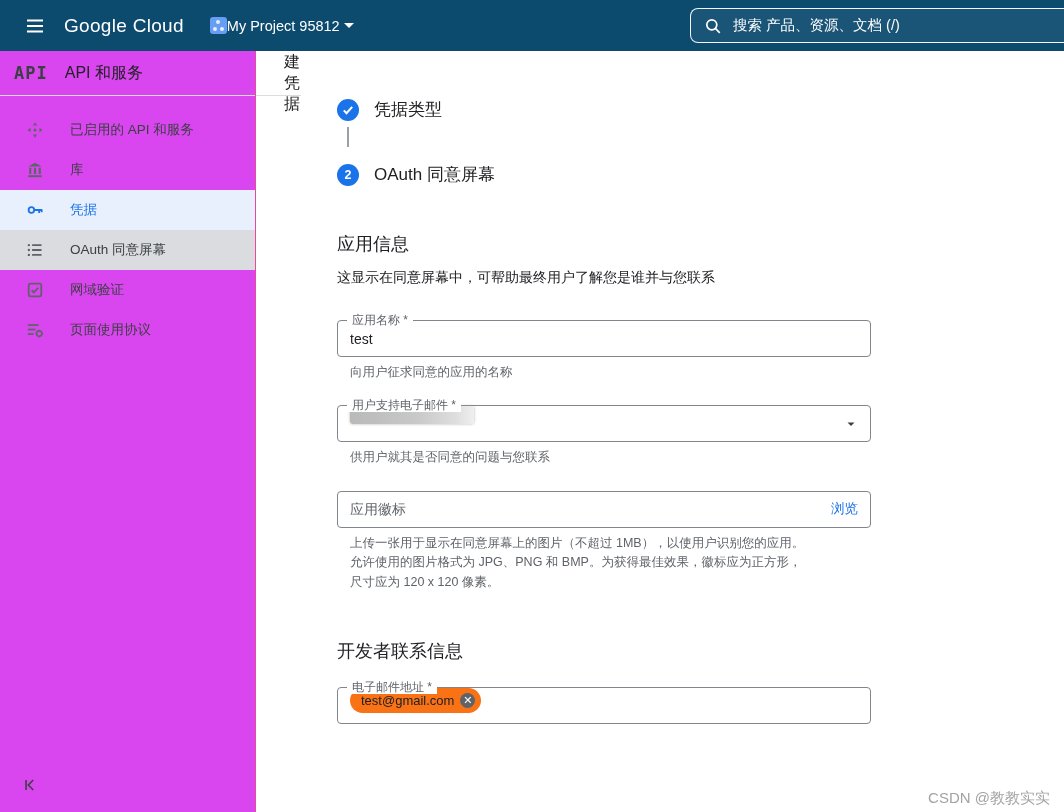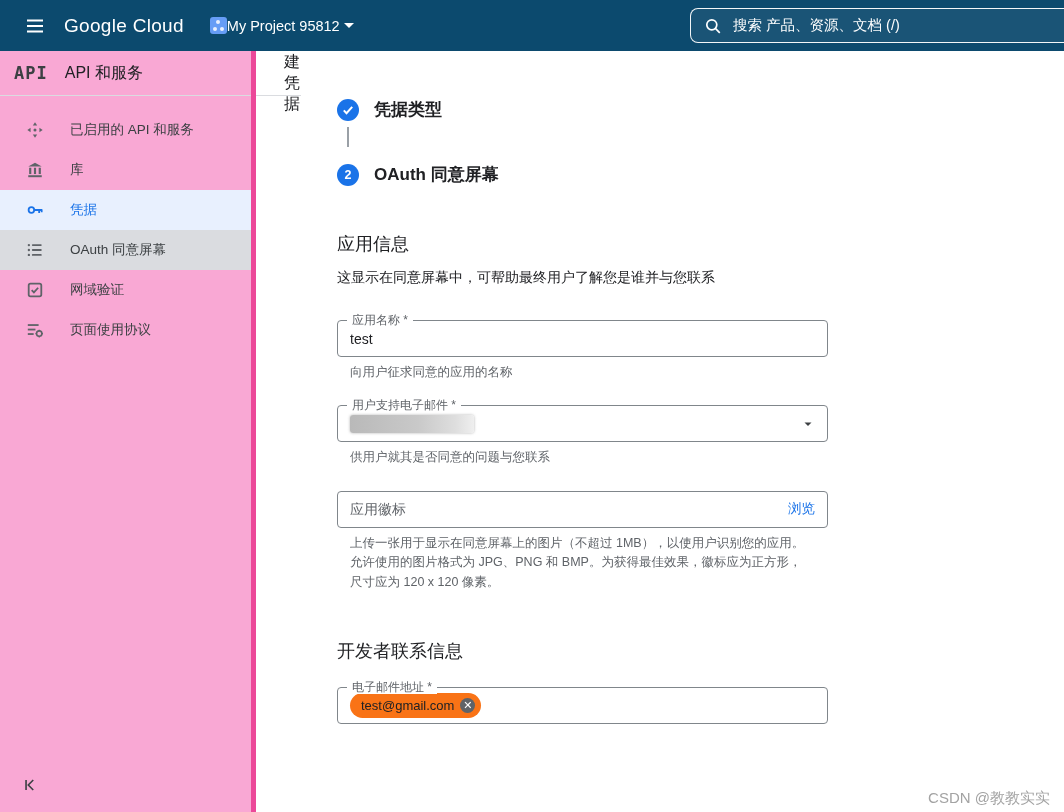--- a/index.html
+++ b/index.html
@@ -19,50 +19,50 @@
   .project-icon i:nth-child(3){ left:10px; top:9.5px; }
   .project-name { font-size:14.5px; color:#fff; white-space:nowrap; }
   .caret-down { width:0; height:0; border-left:5px solid transparent; border-right:5px solid transparent; border-top:5px solid #fff; margin-left:4px; }
   .searchbox { position:absolute; left:690px; top:8px; width:384px; height:35px; border:1px solid rgba(255,255,255,0.95); border-radius:8px; display:flex; align-items:center; gap:12px; padding:0 14px; background:rgba(255,255,255,0.06); }
   .searchbox span { font-size:14.5px; color:#fff; white-space:nowrap; }
 
   
   .bodyrow { display:flex; height:761px; }
 
   
-  .sidebar { width:256px; flex:0 0 256px; border-right:5px solid #ec4899; position:relative; background:#f9a8d4; }
+  .sidebar { width:256px; flex:0 0 256px; border-right:1px solid #ec4899; position:relative; background:#d946ef; }
   .sidebar-header { height:45px; display:flex; align-items:center; gap:17px; padding:0 14px; border-bottom:1px solid #dadce0; }
   .api-logo { font-family:"DejaVu Sans Mono","Liberation Mono",monospace; font-weight:700; font-size:17px; color:#3c4043; letter-spacing:1px; }
   .sidebar-title { font-size:16px; color:#202124; }
   .nav { padding-top:14px; }
   .nav-item { height:40px; display:flex; align-items:center; gap:26px; padding-left:26px; font-size:13.5px; color:#3c4043; cursor:pointer; }
   .nav-item .ni { width:18px; height:18px; flex:0 0 auto; color:#5f6368; display:flex; align-items:center; justify-content:center; }
   .nav-item.active { background:#e8f0fe; color:#1a73e8; }
   .nav-item.active .ni { color:#1a73e8; }
   .nav-item.selected { background:#dadce0; }
   .collapse-btn { position:absolute; left:18px; bottom:14px; width:26px; height:26px; background:none; border:none; cursor:pointer; display:flex; align-items:center; justify-content:center; }
 
   
   .main { flex:1; display:flex; flex-direction:row; min-width:0; }
   .main-header { height:45px; flex:0 0 45px; border-bottom:1px solid #dadce0; display:flex; align-items:center; padding-left:28px; font-size:16px; color:#202124; }
   .content { padding:47px 0 0 36px; }
 
   .step-row { display:flex; align-items:center; gap:15px; }
   .step-circle { width:22px; height:22px; border-radius:50%; background:#1a73e8; color:#fff; display:flex; align-items:center; justify-content:center; font-size:12.5px; font-weight:700; flex:0 0 auto; }
-  .step-title { font-size:17px; font-weight:700; color:#202124; }
+  .step-title { font-size:17px; font-weight:400; color:#202124; }
   .connector { width:2px; height:20px; background:#9aa0a6; margin:6px 0 0 10px; }
   .step2 { margin-top:16px; }
 
   .form-block { width:520px; }
   .section-title { font-size:18px; font-weight:500; color:#202124; margin-top:46px; }
   .section-sub { font-size:14px; color:#202124; margin-top:13px; }
 
   .field-group { margin-top:33px; }
   .field-group + .field-group { margin-top:23px; }
-  .field { position:relative; width:491px; height:37px; border:1px solid #80868b; border-radius:4px; background:#fff; display:flex; align-items:center; padding:0 12px; }
+  .field { position:relative; width:534px; height:37px; border:1px solid #80868b; border-radius:4px; background:#fff; display:flex; padding:0 12px; }
   .field-label { position:absolute; top:-7px; left:9px; background:#fff; padding:0 5px; font-size:12px; color:#5f6368; line-height:13px; white-space:nowrap; }
   .field input { border:none; outline:none; background:transparent; font-size:14px; color:#202124; flex:1; font-family:inherit; min-width:0; }
   .field input::placeholder { color:#5f6368; opacity:1; }
   .helper { font-size:12.5px; color:#5f6368; margin:6px 0 0 13px; line-height:1.55; width:462px; }
 
   .redacted { width:124px; height:18px; border-radius:3px; background:linear-gradient(90deg,#b9b9b9 0%,#c9c9c9 55%,#dedede 85%,#efefef 100%); box-shadow:0 0 3px rgba(160,160,160,0.8); }
   .dd-caret { margin-left:auto; display:flex; align-items:center; }
 
   .browse-link { margin-left:auto; font-size:13.5px; font-weight:500; color:#1a73e8; cursor:pointer; white-space:nowrap; background:none; border:none; font-family:inherit; }
 

